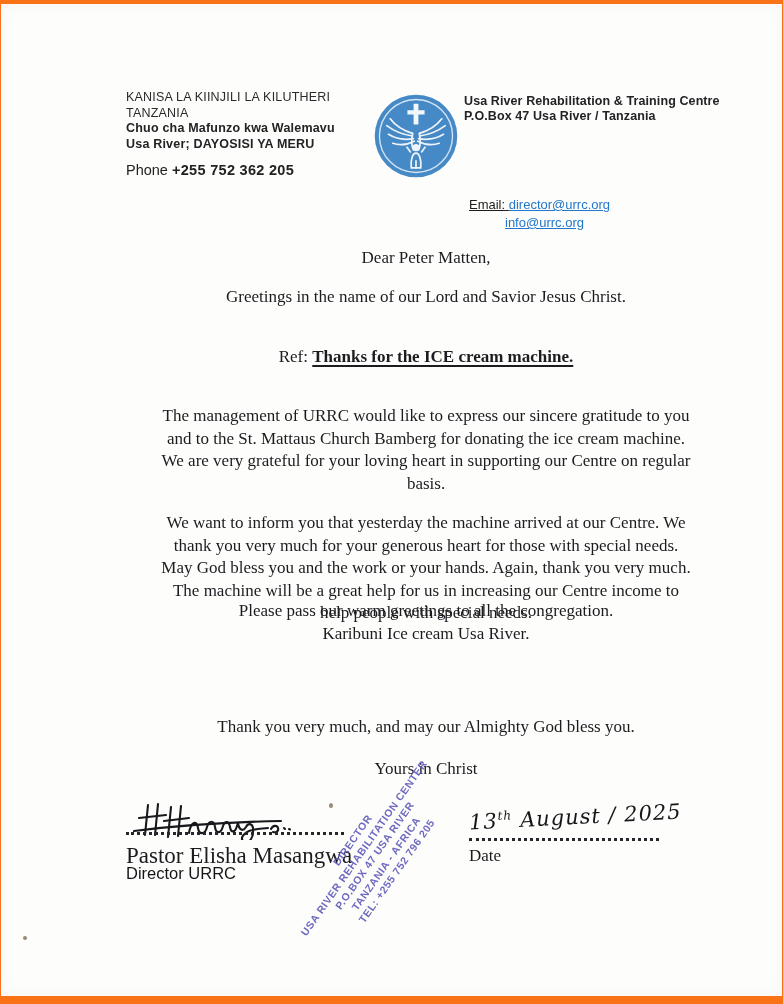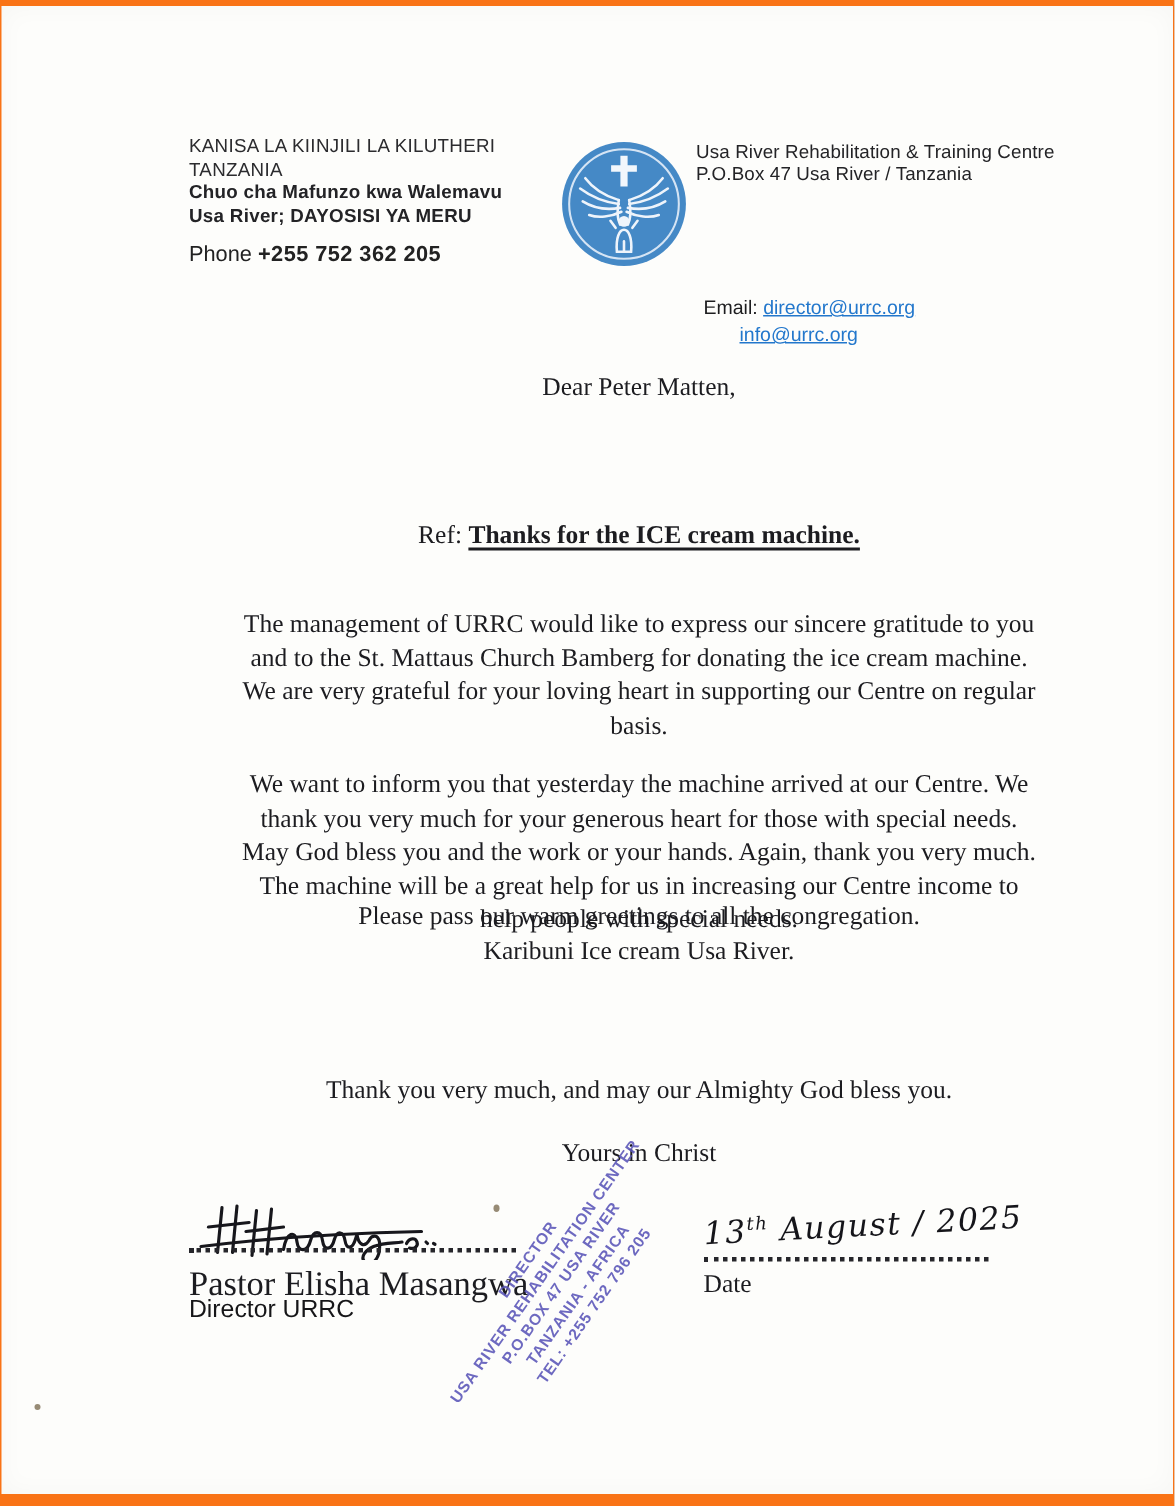--- a/index.html
+++ b/index.html
@@ -9,25 +9,25 @@
          box-shadow:inset 0 0 18px rgba(0,0,0,0.03);}
   .abs{position:absolute;}
   .lines{white-space:pre-line;}
 
   
   .hdr-left{left:125px;top:86px;width:300px;font-size:12.5px;line-height:15.5px;color:#2b2b2e;letter-spacing:.2px;}
   .hdr-left .sub{font-weight:bold;color:#232326;}
   .phone{left:125px;top:158px;font-size:14.5px;color:#222;}
   .phone b{letter-spacing:.3px;}
   .hdr-right{left:463px;top:90px;width:270px;font-size:12.5px;line-height:15px;color:#2b2b2e;letter-spacing:.1px;}
-  .hdr-right .sub{font-weight:normal;color:#232326;}
+  .hdr-right .sub{font-weight:bold;color:#232326;}
   .logo{left:372px;top:88px;width:86px;height:88px;}
-  .email-block{left:468px;top:192px;font-size:13px;color:#1d1d1f;line-height:18px;}
+  .email-block{left:468px;top:192px;font-size:13px;color:#1d1d1f;line-height:18px;text-decoration:underline;}
   .email-block a{color:#2277cc;text-decoration:underline;cursor:pointer;}
-  .email-line2{margin-left:24px;}
+  .email-line2{margin-left:36px;}
 
   
   .serif{font-family:"Liberation Serif","DejaVu Serif",serif;color:#1c1c20;text-align:center;}
   .bodytxt{left:125px;width:600px;font-size:17px;line-height:22.5px;}
   .ref-subject{font-weight:bold;text-decoration:underline;text-decoration-thickness:2px;text-underline-offset:3px;}
 
   
   .dotline{border-bottom:3px dotted #26262b;height:0;}
   .sig-name{left:125px;top:839px;font-size:23px;}
   .sig-title{left:125px;top:860px;font-size:16.5px;color:#161618;font-family:"Liberation Sans",sans-serif;}
@@ -98,20 +98,21 @@
       <div>
         <span>Email:</span>
         <a>director@urrc.org</a>
       </div>
       <div class="email-line2">
         <a>info@urrc.org</a>
       </div>
     </div>
 
     <div class="abs serif bodytxt" style="top:243px">Dear Peter Matten,</div>
+    <div class="abs serif bodytxt" style="top:282px">Greetings in the name of our Lord and Savior Jesus Christ.</div>
 
     <div class="abs serif bodytxt" style="top:342px">
       <span>Ref:</span>
       <span class="ref-subject">Thanks for the ICE cream machine.</span>
     </div>
 
     <div class="abs serif bodytxt lines" style="top:401px">The management of URRC would like to express our sincere gratitude to you
 and to the St. Mattaus Church Bamberg for donating the ice cream machine.
 We are very grateful for your loving heart in supporting our Centre on regular
 basis.</div>

